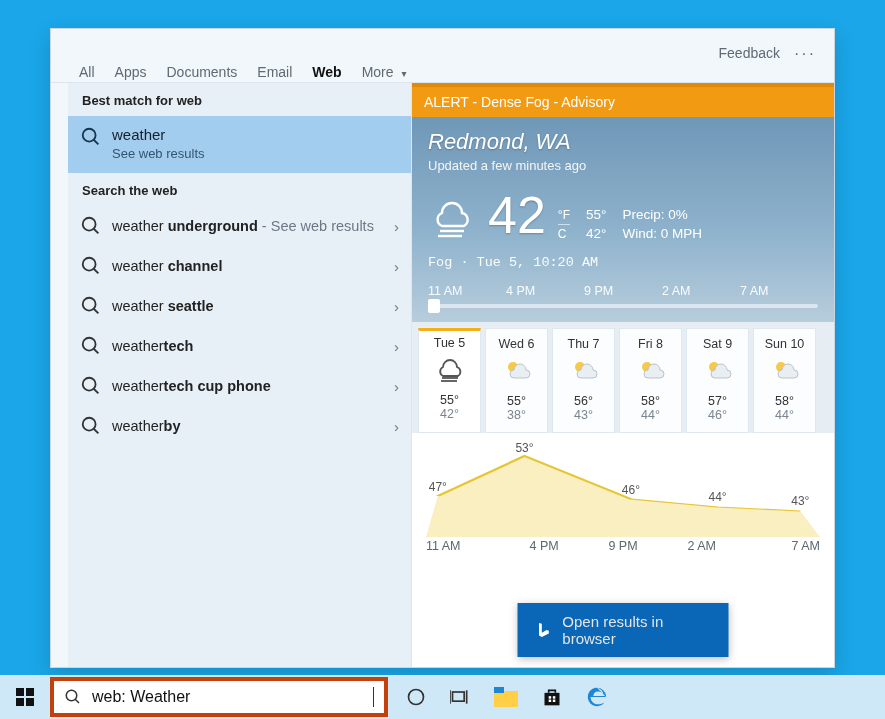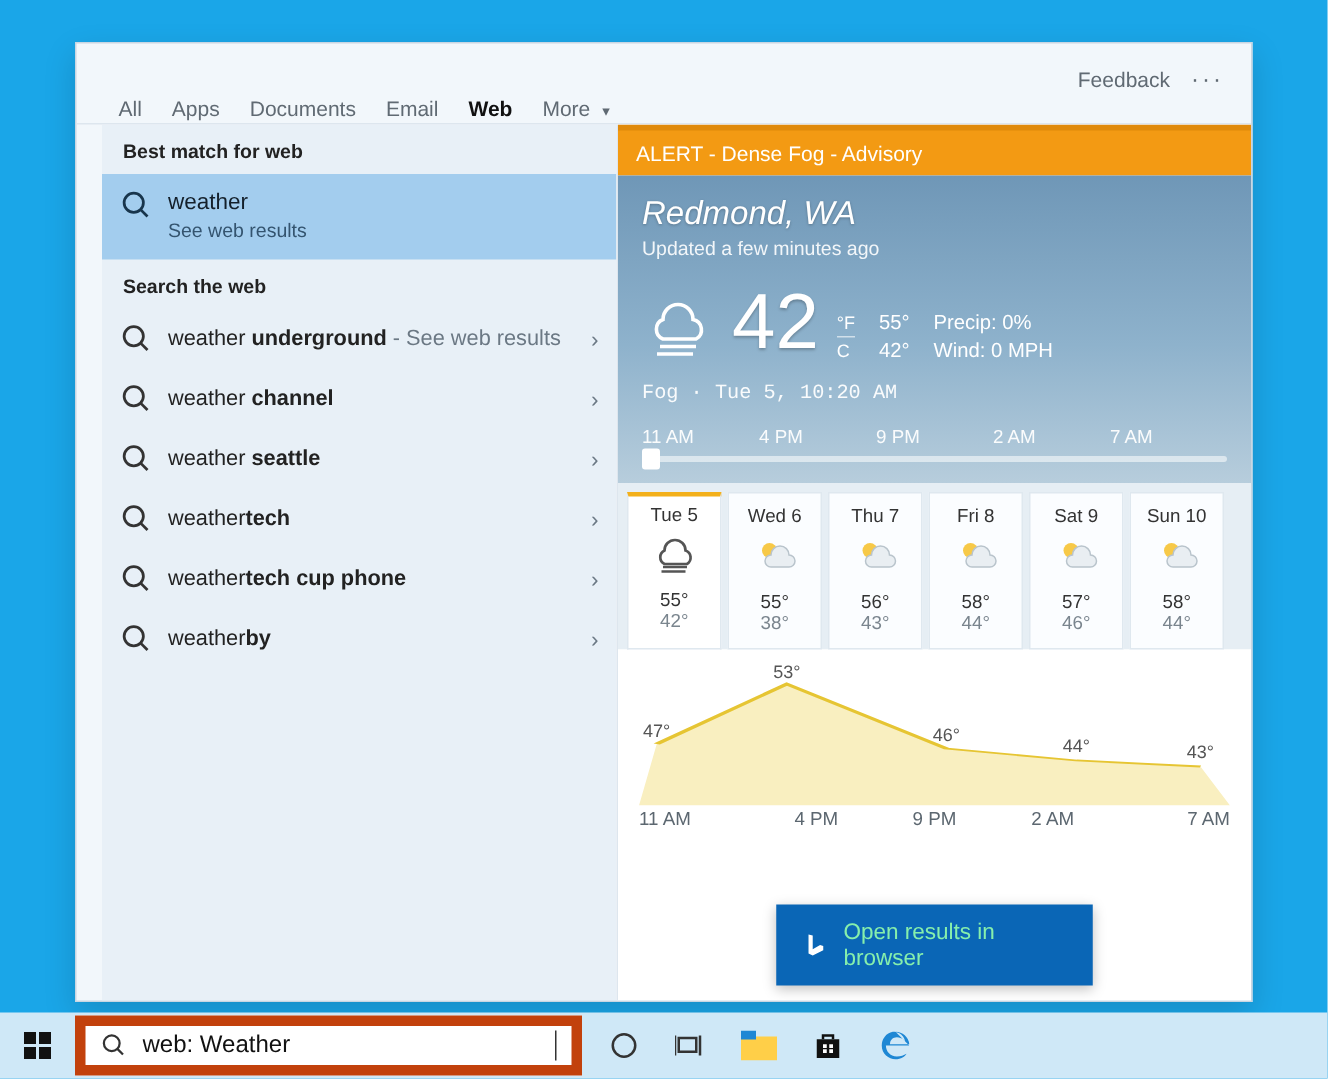--- a/index.html
+++ b/index.html
@@ -54,27 +54,27 @@
   .graph-wrap { padding:8px 14px 4px; background:#fff;}
   .graph { position:relative; height:96px; }
   .graph svg { width:100%; height:100%; }
   .graph .pt-label { position:absolute; font-size:12px; color:#555; transform:translate(-50%,-100%);}
   .graph-x { display:flex; font-size:12.5px; color:#5c6770; margin-top:2px;}
   .graph-x span { width:20%; text-align:center;}
   .graph-x span:first-child{ text-align:left;}
   .graph-x span:last-child{ text-align:right;}
   .show-bg { font-size:12.5px; color:#5c6770; padding:6px 14px 10px;}
   
-  .open-browser { position:absolute; left:50%; transform:translateX(-50%); bottom:10px; background:#0a66b6; color:#86efac; font-size:15px; padding:10px 18px; display:flex; align-items:center; gap:10px; cursor:pointer; box-shadow:0 2px 8px rgba(0,0,0,.25);}
+  .open-browser { position:absolute; left:50%; transform:translateX(-50%); bottom:10px; background:#0a66b6; color:#e5e5e5; font-size:15px; padding:10px 18px; display:flex; align-items:center; gap:10px; cursor:pointer; box-shadow:0 2px 8px rgba(0,0,0,.25);}
   .open-browser svg { width:18px; height:18px; fill:#fff;}
   
   .taskbar { position:absolute; left:0; bottom:0; width:885px; height:44px; background:#cfe8f7; display:flex; align-items:center; }
   .start { width:50px; height:44px; display:flex; align-items:center; justify-content:center; cursor:pointer;}
   .start svg { width:18px; height:18px; fill:#111;}
-  .searchbox { width:338px; height:40px; margin:2px 0; background:#fff; border:7px solid #c2410c; display:flex; align-items:center; padding:0 10px; gap:10px;}
+  .searchbox { width:338px; height:40px; margin:2px 0; background:#fff; border:4px solid #c2410c; display:flex; align-items:center; padding:0 10px; gap:10px;}
   .searchbox input { border:none; outline:none; font-size:16px; flex:1; color:#111;}
   .tb-icons { display:flex; align-items:center; gap:24px; margin-left:18px;}
   .tb-icons > * { cursor:pointer; }
 </style>
 </head>
 <body>
 
 <div class="panel">
 
   <div class="tabs">

